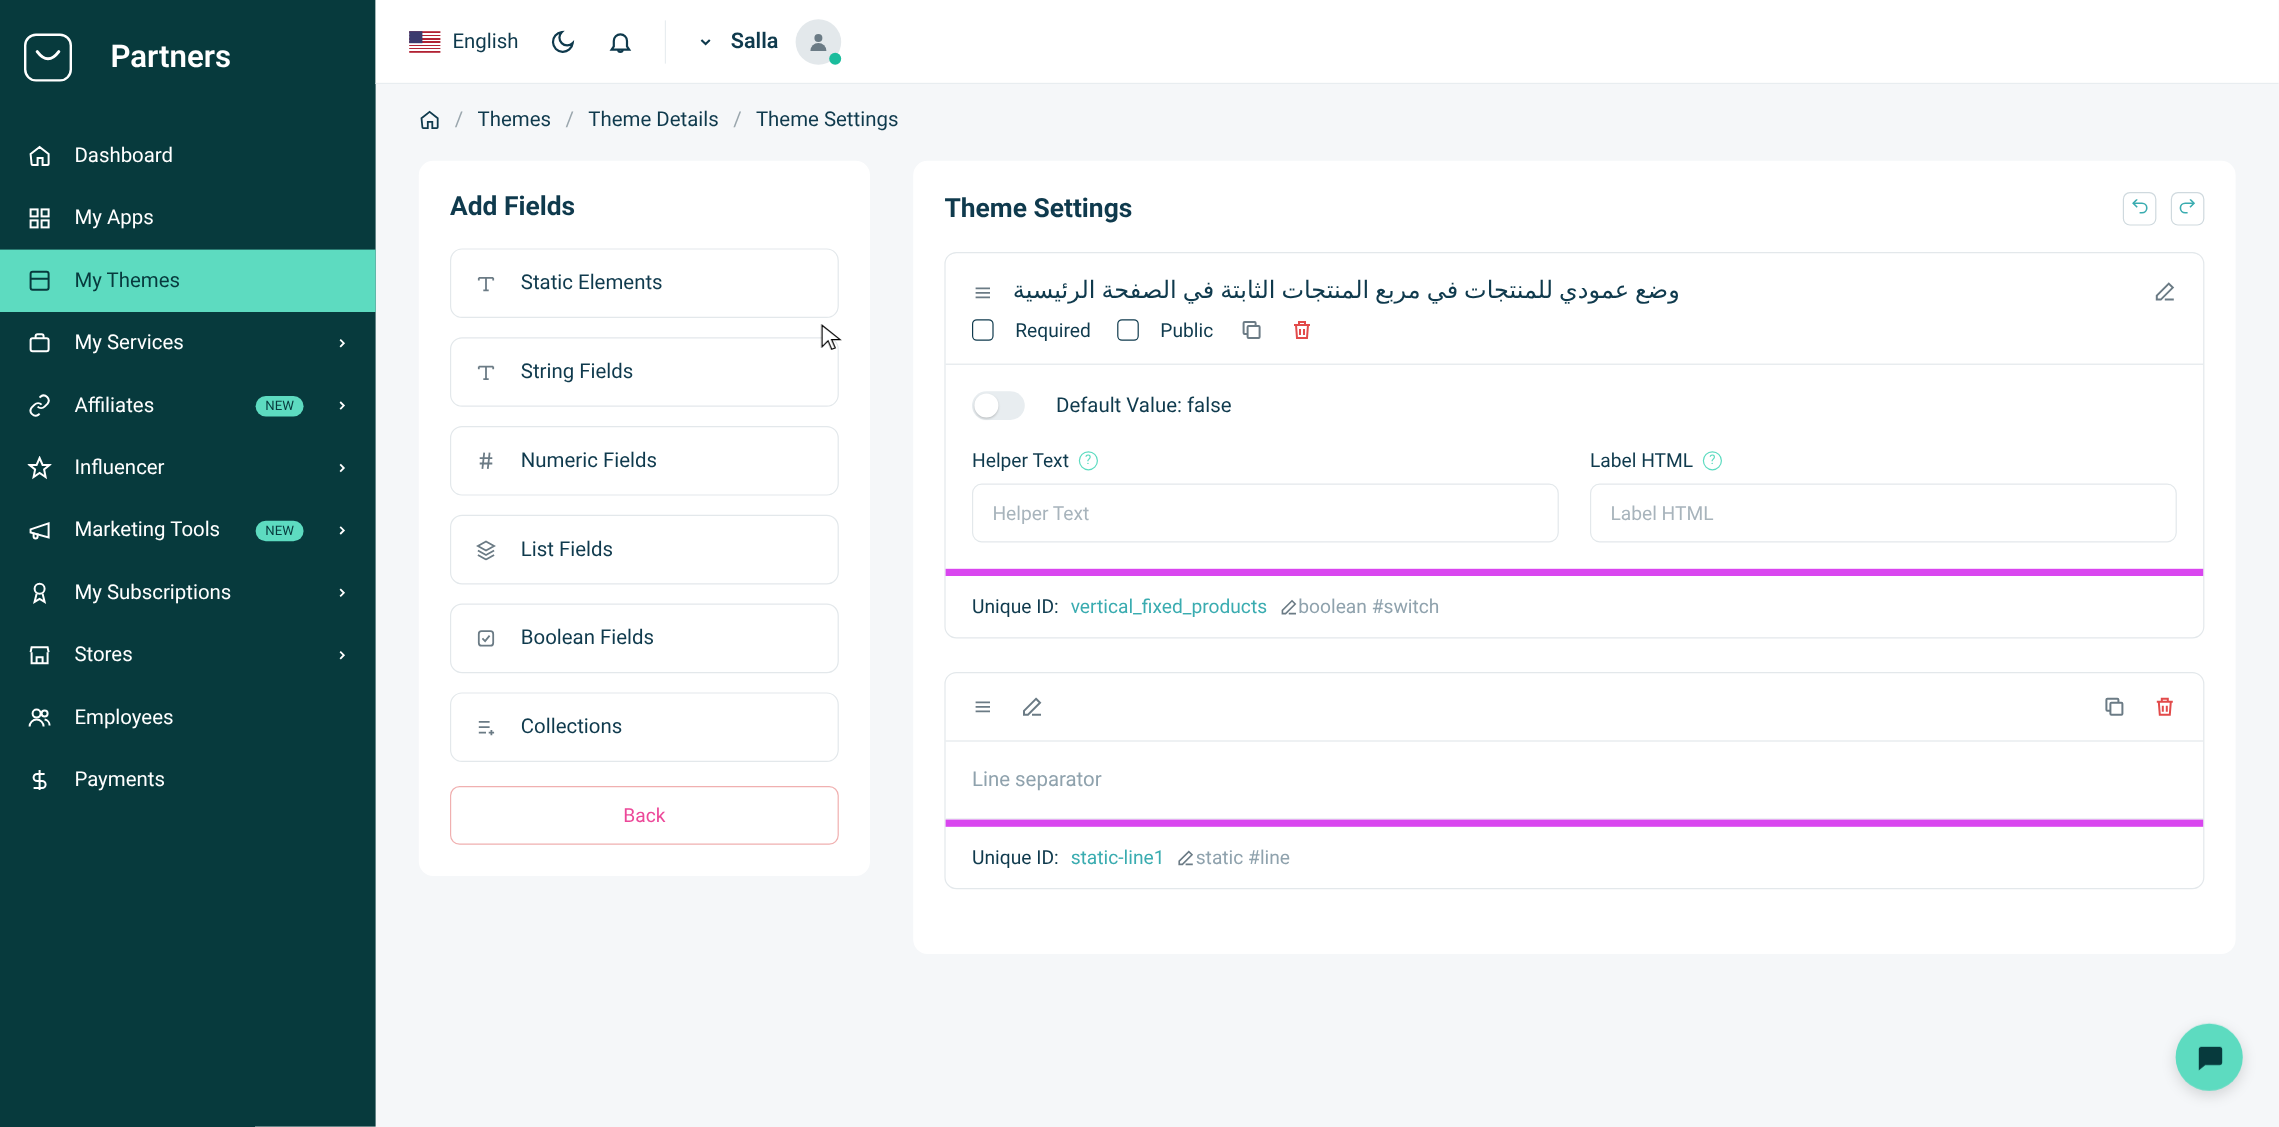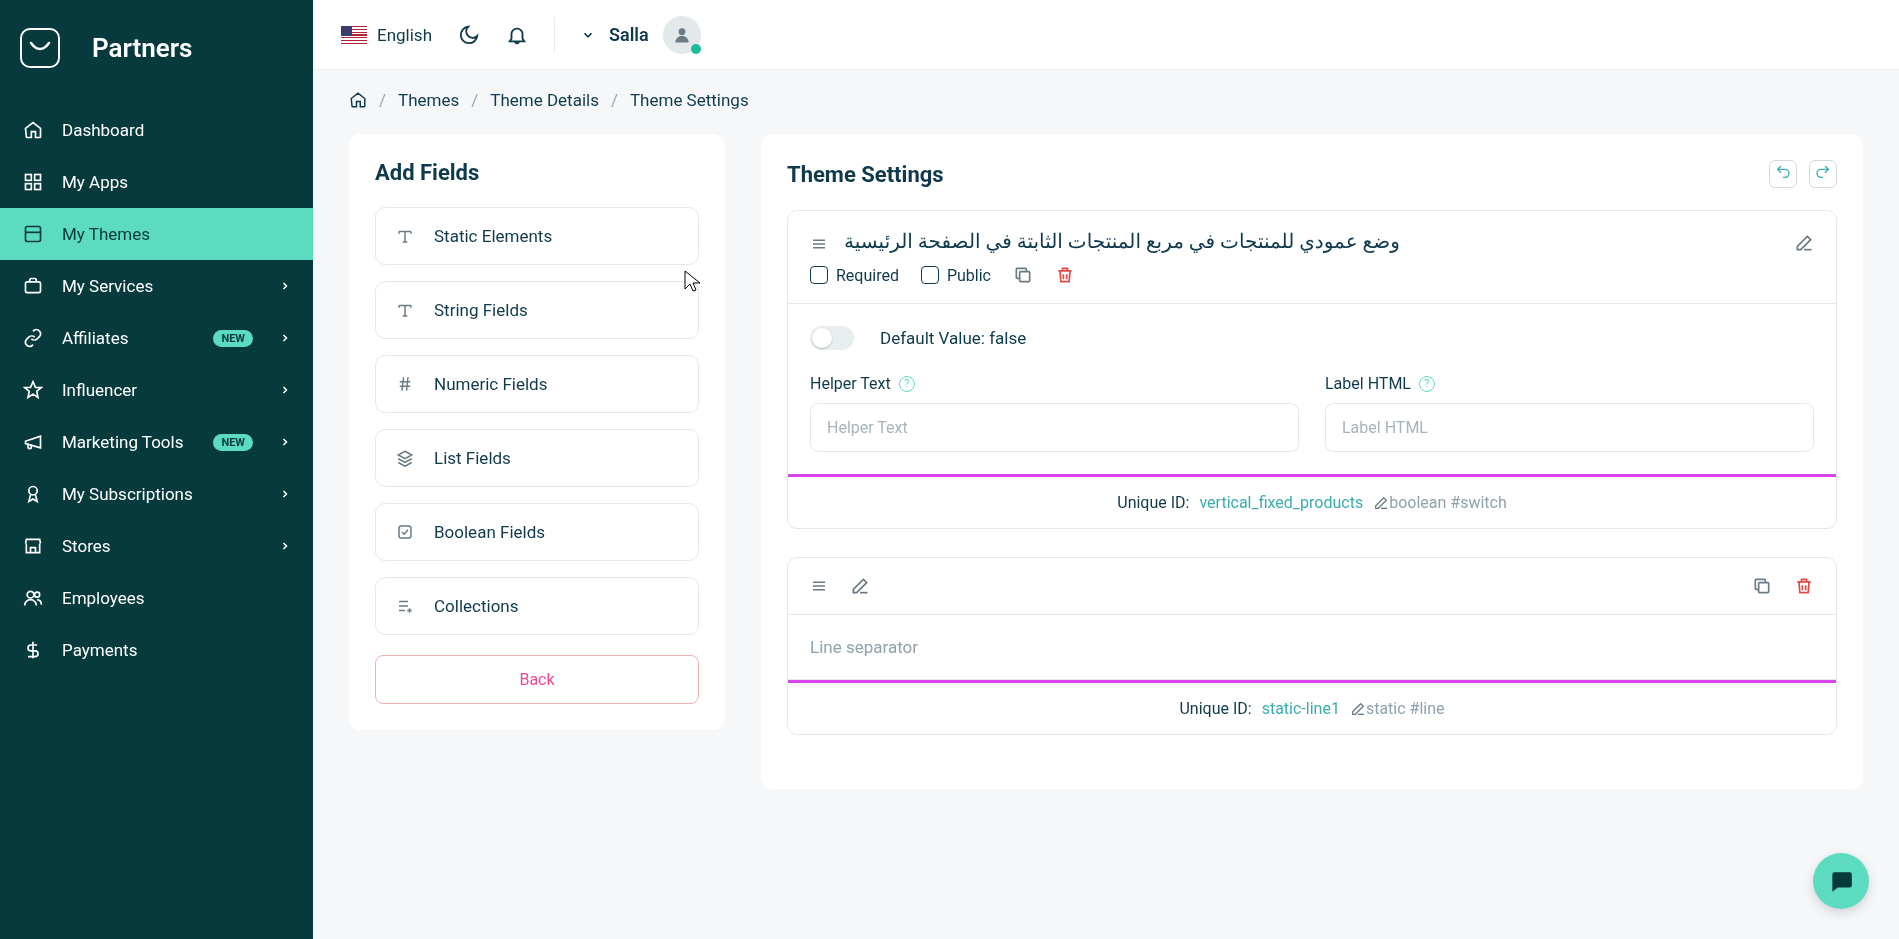--- a/index.html
+++ b/index.html
@@ -7,21 +7,21 @@
 .app{display:flex;height:100vh;width:100vw}
 .sidebar{width:313px;background:#073a3d;color:#fff;flex-shrink:0;display:flex;flex-direction:column}
 .brand{display:flex;align-items:center;gap:32px;padding:28px 20px}
 .brand-icon{width:40px;height:40px;border:2.5px solid #fff;border-radius:10px;display:flex;align-items:center;justify-content:center}
 .brand-label{font-size:26px;font-weight:600}
 .nav{display:flex;flex-direction:column;margin-top:8px}
 .nav-item{display:flex;align-items:center;gap:18px;padding:16px 22px;font-size:17px;cursor:pointer;position:relative}
 .nav-item .ico{width:22px;display:flex;justify-content:center}
 .nav-item.active{background:#5ddbc0;color:#073a3d}
 .nav-item .chev{margin-left:auto;display:flex;align-items:center}
-.badge{margin-left:auto;background:#5ddbc0;color:#073a3d;font-size:11px;font-weight:700;padding:2px 8px;border-radius:999px}
+.badge{margin-left:auto;background:#5ddbc0;color:#073a3d;font-size:11px;font-weight:400;padding:2px 8px;border-radius:999px}
 .badge+ .chev{margin-left:8px}
 .main{flex:1;display:flex;flex-direction:column;min-width:0}
 .topbar{height:70px;background:#fff;border-bottom:1px solid #e8edf0;display:flex;align-items:center;padding:16px 28px;gap:26px}
 .lang{display:flex;align-items:center;gap:10px;font-size:17px;color:#0f3a4d}
 .flag{width:26px;height:18px;background:linear-gradient(to bottom,#b22234 0 7.7%,#fff 7.7% 15.4%,#b22234 15.4% 23.1%,#fff 23.1% 30.8%,#b22234 30.8% 38.5%,#fff 38.5% 46.2%,#b22234 46.2% 53.9%,#fff 53.9% 61.6%,#b22234 61.6% 69.3%,#fff 69.3% 77%,#b22234 77% 84.7%,#fff 84.7% 92.4%,#b22234 92.4% 100%);position:relative}
 .flag::before{content:"";position:absolute;top:0;left:0;width:11px;height:10px;background:#3c3b6e}
 .top-ico{color:#0f3a4d;display:flex;align-items:center}
 .divider{width:1px;height:36px;background:#e8edf0}
 .user{display:flex;align-items:center;gap:14px;font-size:18px;font-weight:600}
 .avatar{width:38px;height:38px;border-radius:50%;background:#e3e8eb;display:flex;align-items:center;justify-content:center;position:relative}
@@ -42,36 +42,36 @@
 .btnrow{display:flex;gap:14px;margin-top:20px}
 .btn{flex:1;padding:14px;border-radius:8px;font-size:16px;text-align:center;cursor:pointer;border:none}
 .btn.back{background:#fff;border:1px solid #f0b0b0;color:#ec4899}
 .btn.save{background:#a9e9db;color:#0f3a4d}
 .setting-block{border:1px solid #e3e8eb;border-radius:10px;margin-bottom:28px}
 .sb-head{padding:18px 22px;border-bottom:1px solid #e3e8eb}
 .sb-row1{display:flex;align-items:flex-end;gap:16px;margin-bottom:12px}
 .sb-row1 .grip{color:#6b7b85}
 .sb-title{font-size:20px;font-weight:500;direction:rtl;flex:1;text-align:left}
 .sb-row2{display:flex;align-items:center;gap:22px}
-.chk{display:flex;align-items:center;gap:8px;font-size:16px}
+.chk{display:flex;align-items:center;gap:18px;font-size:16px}
 .chkbox{width:18px;height:18px;border:1.5px solid #0f3a4d;border-radius:4px}
 .icobtn{color:#6b7b85;cursor:pointer}
 .icobtn.red{color:#e24a4a}
 .sb-body{padding:22px}
 .toggle-row{display:flex;align-items:center;gap:26px;margin-bottom:24px}
 .toggle{width:44px;height:24px;background:#e8edf0;border-radius:999px;position:relative}
 .toggle::after{content:"";position:absolute;top:2px;left:2px;width:20px;height:20px;background:#fff;border-radius:50%;box-shadow:0 1px 2px rgba(0,0,0,.2)}
 .toggle-label{font-size:17px;color:#0f3a4d}
 .fields2{display:flex;gap:26px}
 .fgroup{flex:1}
 .flabel{display:flex;align-items:center;gap:8px;font-size:16px;margin-bottom:10px}
 .help-ico{width:16px;height:16px;border:1.5px solid #5ddbc0;border-radius:50%;display:flex;align-items:center;justify-content:center;font-size:11px;color:#5ddbc0}
 .finput{width:100%;padding:14px 16px;border:1px solid #e3e8eb;border-radius:8px;font-size:16px;color:#0f3a4d}
 .finput::placeholder{color:#a8b4bc}
-.sb-foot{padding:16px 22px;border-top:3px solid #d946ef;display:flex;align-items:center;justify-content:center;font-size:16px}
+.sb-foot{padding:16px 22px;border-top:6px solid #d946ef;display:flex;align-items:center;justify-content:flex-start;font-size:16px}
 .uid{display:flex;align-items:center;gap:10px}
 .uid-val{color:#3aacb0}
 .type-tag{color:#8fa2ad}
 .sb-head-min{padding:18px 22px;border-bottom:1px solid #e3e8eb;display:flex;align-items:center;gap:22px}
 .sb-head-min .spacer{flex:1}
 .sb-body2{padding:22px;color:#8fa2ad;font-size:17px;border-bottom:1px solid #e3e8eb}
 .fab{position:fixed;right:30px;bottom:30px;width:56px;height:56px;background:#5ddbc0;border-radius:50%;display:flex;align-items:center;justify-content:center;box-shadow:0 4px 12px rgba(0,0,0,.15)}
 svg{display:block}
 .cursor{position:fixed;pointer-events:none;z-index:9999}
 </style>

